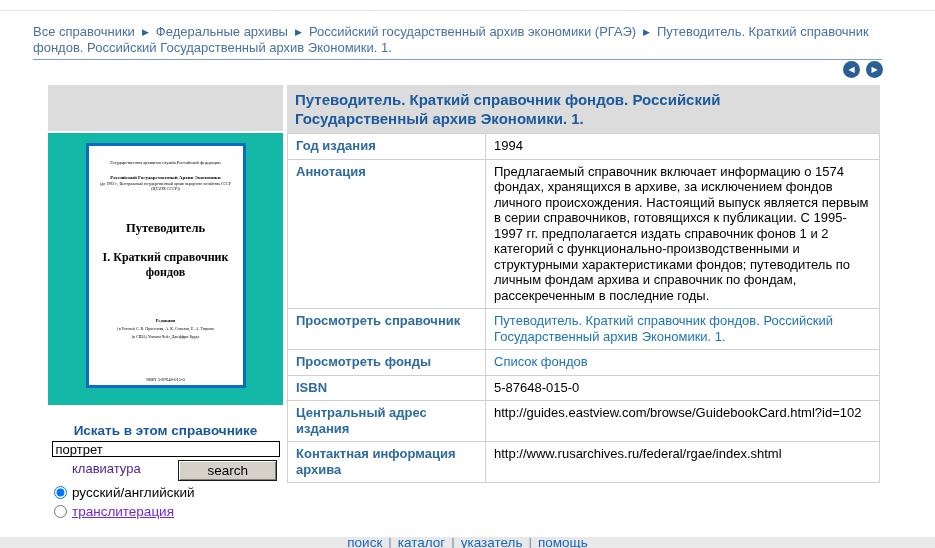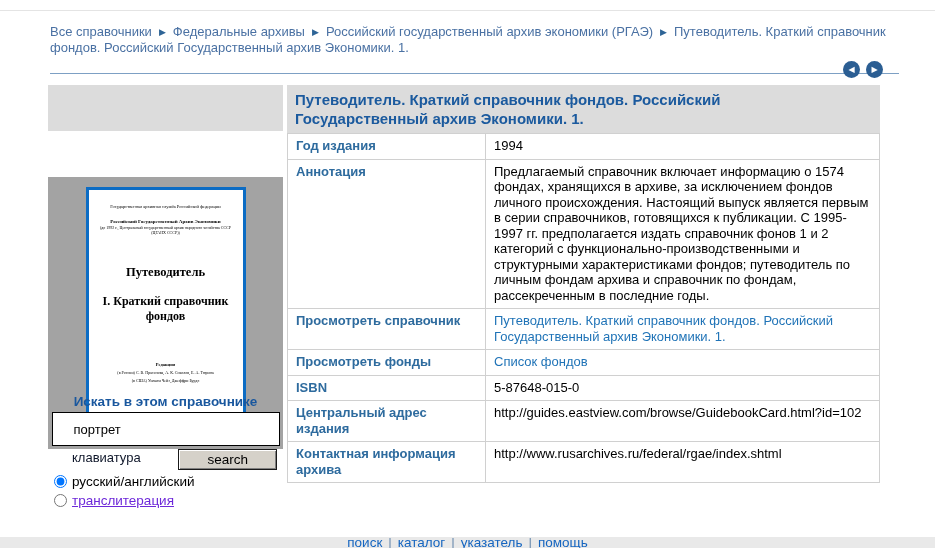--- a/index.html
+++ b/index.html
@@ -2,61 +2,61 @@
 <html><head>
 <meta charset="utf-8">
 <style>
   * { margin: 0; padding: 0; box-sizing: border-box; }
   html, body { width: 935px; height: 548px; overflow: hidden; background: #fff;
     font-family: "Liberation Sans", sans-serif; position: relative; }
 
   .topline { position: absolute; left: 0; top: 10px; width: 935px; height: 1px; background: #e4e4e4; }
 
   
-  .breadcrumb { position: absolute; left: 50px; top: 24px; width: 849px;
-    font-size: 13px; line-height: 16px; color: #4a71a3; padding-bottom: 17px;
+  .breadcrumb { position: absolute; left: 33px; top: 24px; width: 849px;
+    font-size: 13px; line-height: 16px; color: #4a71a3; padding-bottom: 3px;
     border-bottom: 1px solid #7da0c4; }
   .breadcrumb a { color: #4a71a3; text-decoration: none; }
   .bc-sep { color: #2e6496; font-size: 9px; margin: 0 7px; vertical-align: 1px; }
 
   
   .nav-arrows { position: absolute; left: 843px; top: 61px; display: flex; gap: 6px; }
   .nav-circle { width: 17px; height: 17px; border-radius: 50%; background: #2b5e93;
     color: #fff; display: flex; align-items: center; justify-content: center;
     font-size: 8px; line-height: 17px; cursor: pointer; }
 
   
   .band-left { position: absolute; left: 48px; top: 85px; width: 235px; height: 46px; background: #dcdcdc; }
   .title-band { position: absolute; left: 287px; top: 85px; width: 593px; height: 48px;
     background: #dcdcdc; padding: 5px 8px; }
   .page-title { color: #1b5a9e; font-weight: bold; font-size: 15px; line-height: 19px; max-width: 520px; }
 
   
-  .sidebar { position: absolute; left: 48px; top: 133px; width: 235px; height: 272px; background: #a3a3a3; margin-top: 44px; }
+  .sidebar { position: absolute; left: 48px; top: 133px; width: 235px; height: 272px; background: #14b8a6; }
   .cover { margin: 10px auto 0 auto; width: 160px; height: 245px; background: #fff;
     border: 3px solid #0c6cc4; text-align: center; font-family: "Liberation Serif", serif;
     color: #000; overflow: hidden; }
   .cov-agency { margin-top: 14px; font-size: 4.5px; }
   .cov-name { margin-top: 10px; font-size: 5px; font-weight: bold; }
   .cov-sub { margin-top: 1px; font-size: 4px; padding: 0 8px; }
   .cov-title { margin-top: 30px; font-size: 12.5px; font-weight: bold; }
   .cov-subtitle { margin-top: 14px; font-size: 12px; font-weight: bold; }
   .cov-editorial { margin-top: 38px; font-size: 4.5px; font-weight: bold; }
   .cov-editors { margin-top: 3px; font-size: 4px; }
   .cov-isbn { margin-top: 38px; font-size: 4.5px; }
 
   
-  .search-area { position: absolute; left: 48px; top: 394px; width: 235px; }
+  .search-area { position: absolute; left: 48px; top: 423px; width: 235px; }
   .search-heading { color: #19579e; font-weight: bold; font-size: 13.5px; text-align: center; }
-  .search-input { display: block; width: 228px; margin: 3px auto 0 auto; height: 34px;
-    border: 1px solid #000; font-size: 13px; padding: 1px 21px;
+  .search-input { display: block; width: 228px; margin: 3px auto 0 auto; height: 16px;
+    border: 1px solid #000; font-size: 13px; padding: 1px 3px;
     font-family: "Liberation Sans", sans-serif; }
   .search-row { display: flex; justify-content: space-between; align-items: flex-start;
     margin-top: 3px; padding: 0 6px 0 24px; }
-  .kb-link { color: #0f172a; font-size: 13px; text-decoration: none; margin-top: 1px; }
+  .kb-link { color: #4c1d95; font-size: 13px; text-decoration: none; margin-top: 1px; }
   .win-btn { font-family: "Liberation Sans", sans-serif; font-size: 13.5px; color: #000;
     background: #d5d1c9; border: 1px solid #1a1a1a; padding: 2px 28px; cursor: pointer;
     box-shadow: inset 1px 1px 0 #fff, inset -1px -1px 0 #808080; }
   .radio-row { display: flex; margin: 4px 0 0 6px; font-size: 13.5px; }
   .radio-row input { margin-right: 5px; }
   .radio-label-plain { color: #000; }
   .radio-label-link { color: #6d28d9; text-decoration: underline; }
 
   
   .details { position: absolute; left: 287px; top: 133px; width: 593px;

